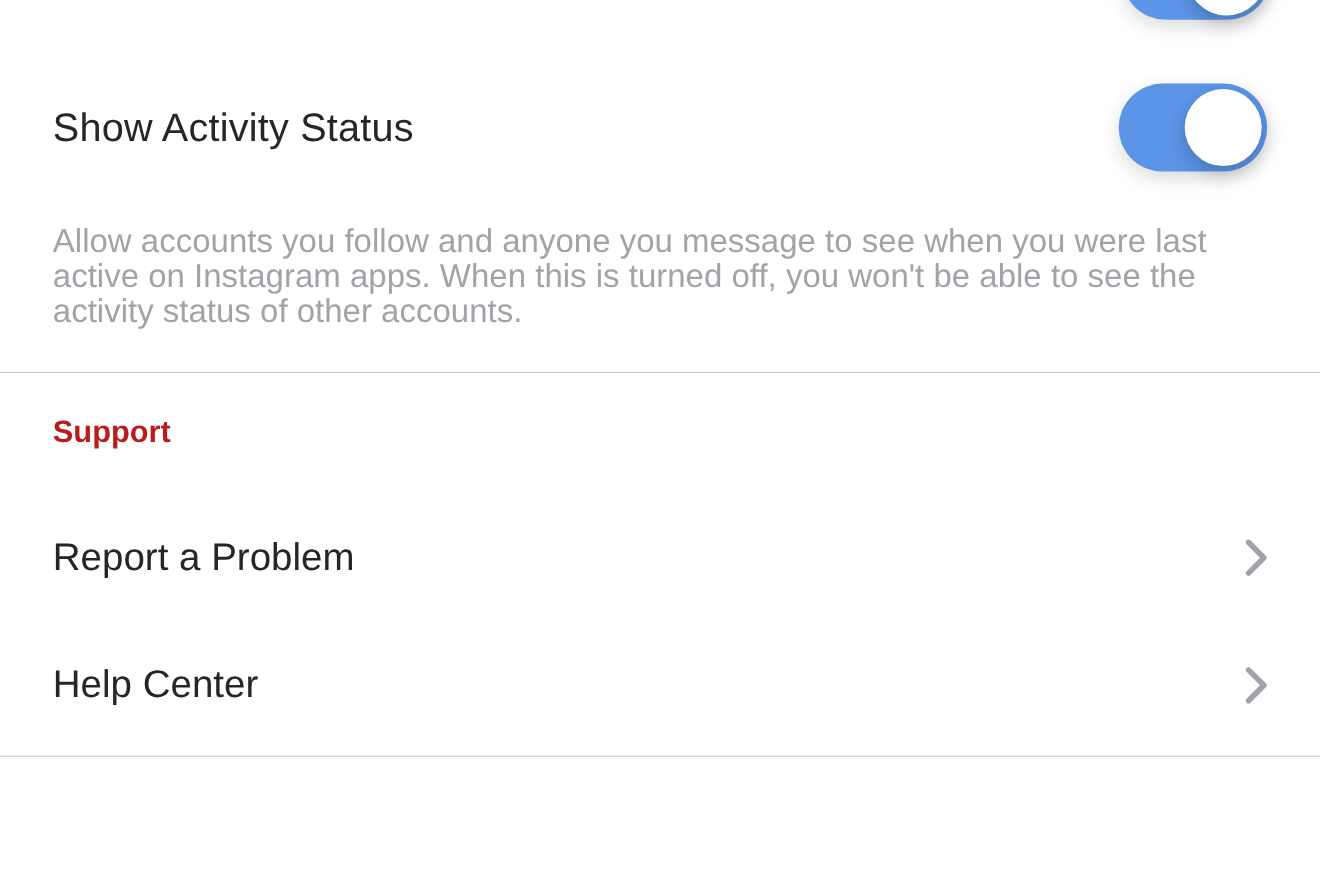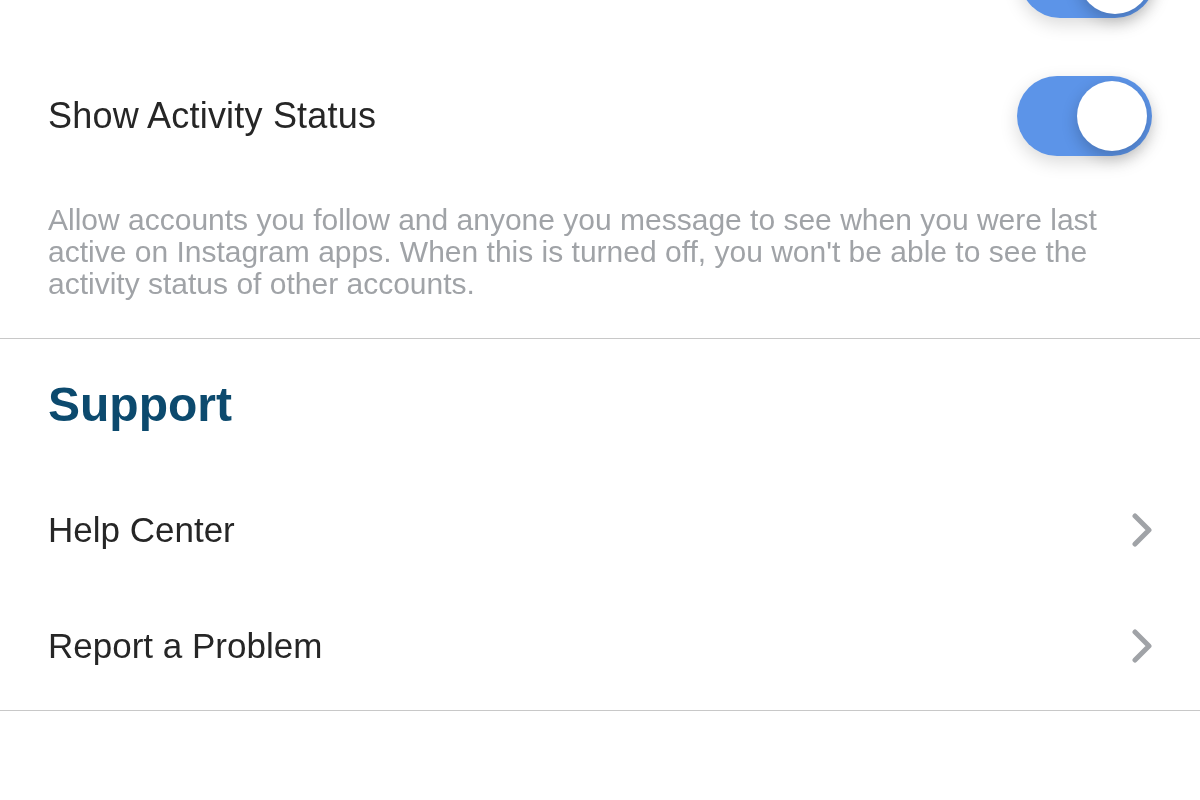--- a/index.html
+++ b/index.html
@@ -84,23 +84,23 @@
     .separator {
       height: 1px;
       background: #c8c8c8;
       width: 100%;
       margin-top: 38px;
     }
 
     .section-header {
       padding: 0 48px;
       margin-top: 38px;
-      font-size: 48px;
+      font-size: 28px;
       font-weight: 700;
-      color: #0c4a6e;
+      color: #b91c1c;
     }
 
     .list {
       margin-top: 40px;
     }
     .list-item {
       display: flex;
       align-items: center;
       justify-content: space-between;
       padding: 38px 48px;
@@ -134,30 +134,30 @@
 
 <div class="description">Allow accounts you follow and anyone you message to see when you were last active on Instagram apps. When this is turned off, you won't be able to see the activity status of other accounts.</div>
 
 <div class="separator"></div>
 
 <div class="section-header">Support</div>
 
 <div class="list">
 
   <div class="list-item">
-    <div class="label">Help Center</div>
+    <div class="label">Report a Problem</div>
     <span class="chevron">
       <svg width="20" height="34" viewBox="0 0 20 34">
         <polyline points="3,3 17,17 3,31" fill="none" stroke="#a0a3a7" stroke-width="5" stroke-linecap="round" stroke-linejoin="round"></polyline>
       </svg>
     </span>
   </div>
 
   <div class="list-item">
-    <div class="label">Report a Problem</div>
+    <div class="label">Help Center</div>
     <span class="chevron">
       <svg width="20" height="34" viewBox="0 0 20 34">
         <polyline points="3,3 17,17 3,31" fill="none" stroke="#a0a3a7" stroke-width="5" stroke-linecap="round" stroke-linejoin="round"></polyline>
       </svg>
     </span>
   </div>
 
 </div>
 
 <div class="sep2"></div>

